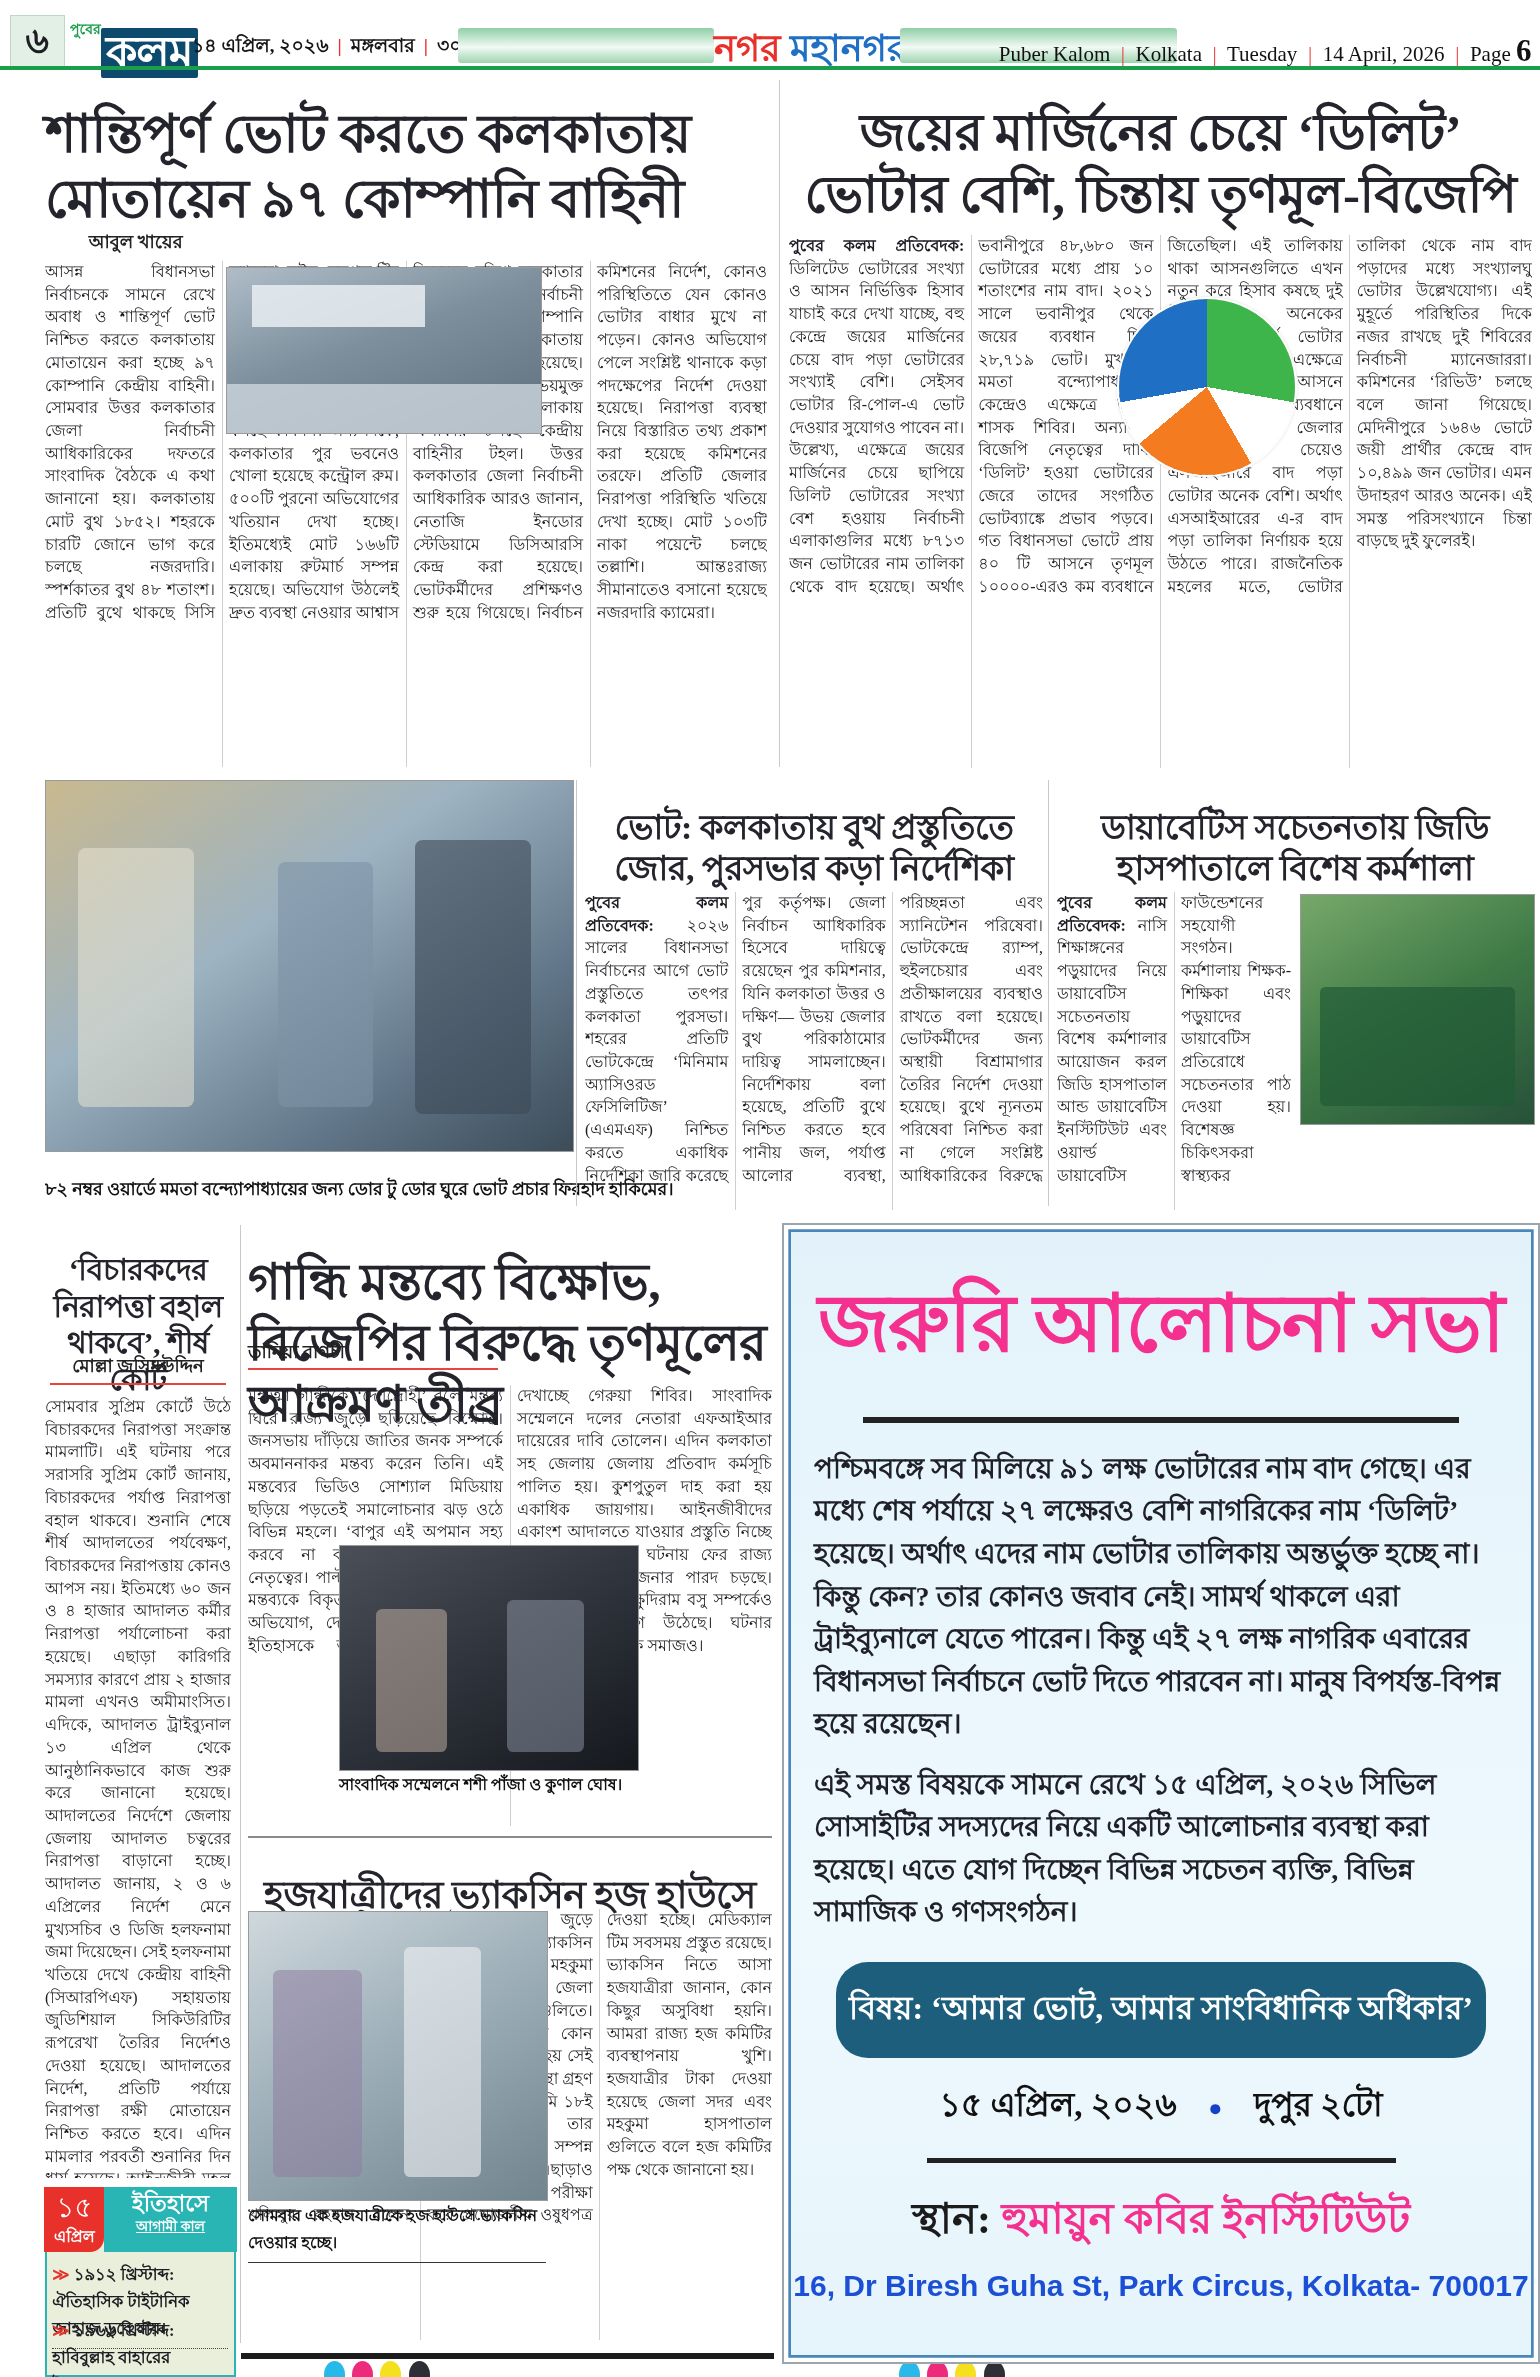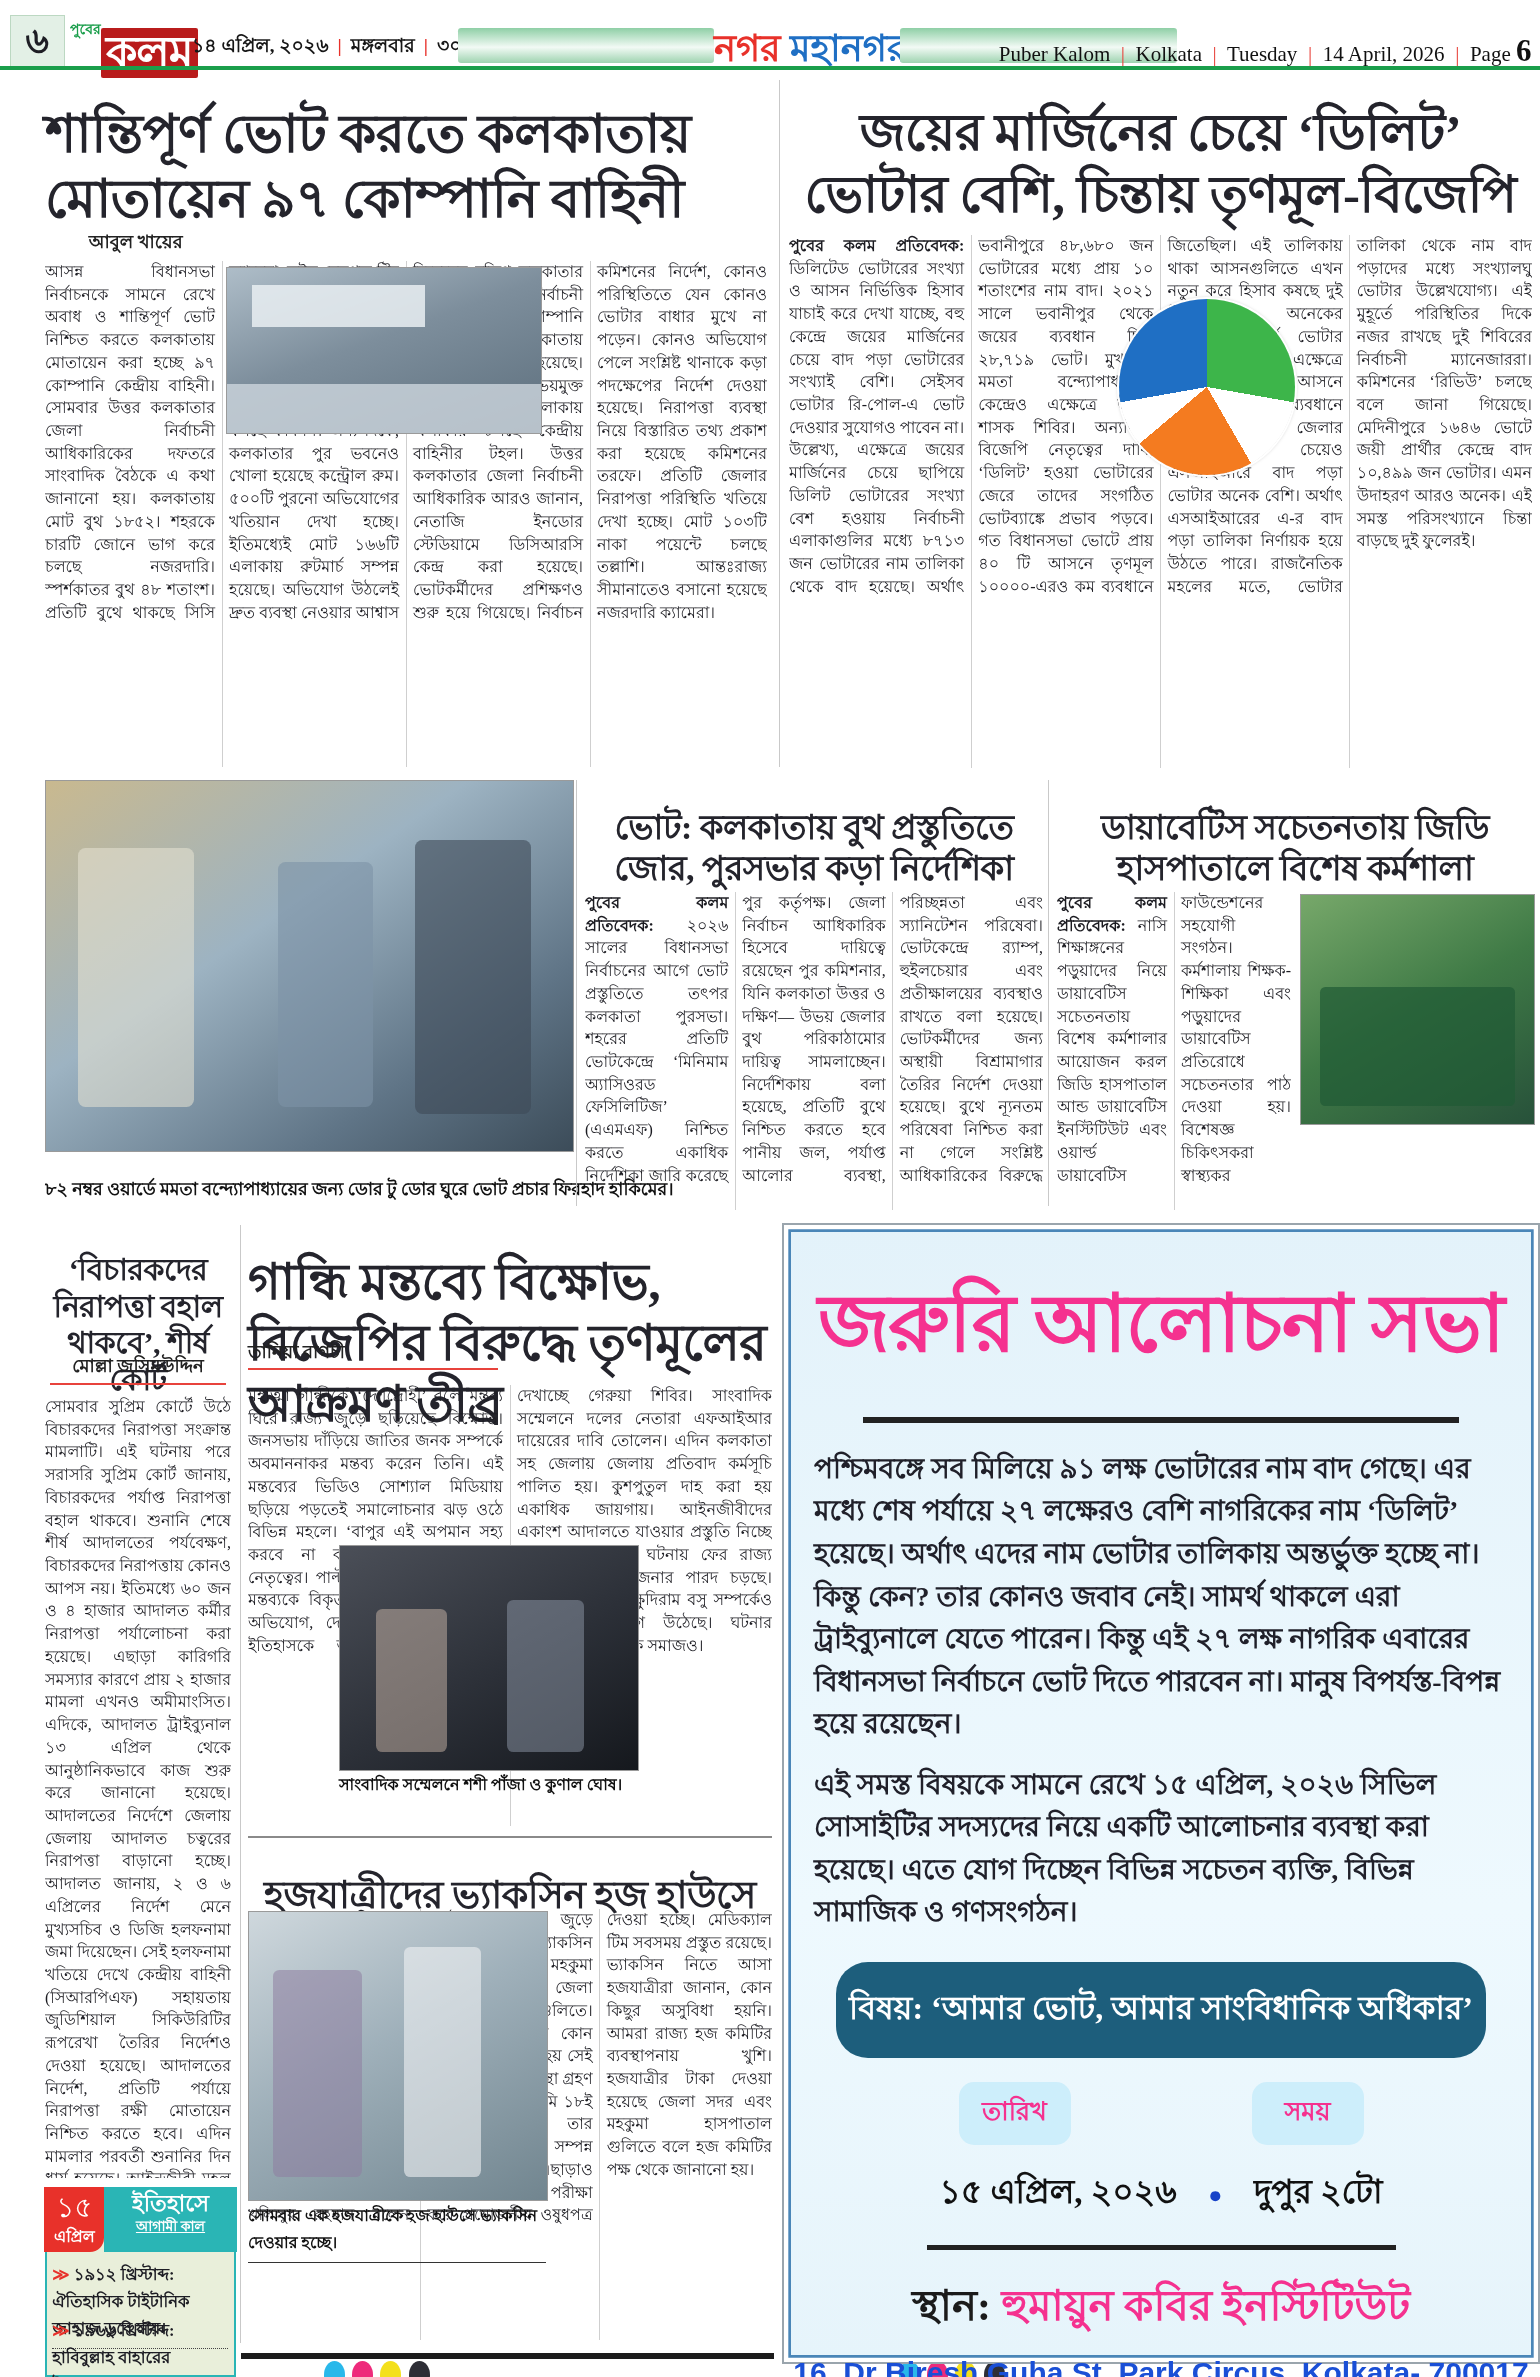--- a/index.html
+++ b/index.html
@@ -29,21 +29,21 @@
 </head>
 <body>
 
 <div class="page">
 
   <div class="abs" style="left:0;top:0;width:1540px;height:69px;">
     <div class="abs" style="left:9.6px;top:15px;width:53px;height:51px;background:#e3f0e6;border:0.5px solid #bcd8c2;text-align:center;">
       <span style="font-size:36px;font-weight:bold;line-height:51px;">৬</span>
     </div>
     <div class="abs" style="left:70px;top:18px;height:48px;">
-      <span style="color:#1a9e4b;font-weight:bold;font-size:14px;vertical-align:top;">পুবের</span><span style="font-size:45px;font-weight:bold;color:#0d0d0d;letter-spacing:-1.1px;background:#b91c1c;color:#fff;padding:0 5.3px;border-radius:2.1px;">কলম</span>
+      <span style="color:#1a9e4b;font-weight:bold;font-size:14px;vertical-align:top;">পুবের</span><span style="font-size:45px;font-weight:bold;color:#0d0d0d;letter-spacing:-1.1px;background:#0c4a6e;color:#fff;padding:0 5.3px;border-radius:2.1px;">কলম</span>
     </div>
     <div class="abs" style="left:192px;top:31px;font-size:19px;font-weight:bold;color:#161616;white-space:nowrap;">
       <span>১৪ এপ্রিল, ২০২৬</span>
       <span style="color:#e8312a;font-weight:bold;padding:0 4.3px;">|</span>
       <span>মঙ্গলবার</span>
       <span style="color:#e8312a;font-weight:bold;padding:0 4.3px;">|</span>
       <span>৩০ চৈত্র, ১৪৩২</span>
     </div>
     <div class="abs gradbar" style="left:458px;top:28px;width:256px;height:35px;border-radius:3.2px;"></div>
     <div class="abs center" style="left:714px;top:19px;width:176px;font-size:37px;font-weight:bold;white-space:nowrap;">
@@ -180,24 +180,20 @@
   <div class="abs dots" style="left:895px;top:2361px;">
     <span class="dot-c"></span><span class="dot-m"></span><span class="dot-y"></span><span class="dot-k"></span>
   </div>
 
   <div class="abs adbox" style="left:782px;top:1223px;width:754px;height:1137px;">
     <div class="center" style="margin-top:37px;font-size:80px;font-weight:bold;color:#f5318f;letter-spacing:-1.1px;">জরুরি আলোচনা সভা</div>
     <div style="width:596px;height:6.4px;background:#222;margin:21px auto 24.5px auto;"></div>
     <div style="margin:0 30px;font-size:28px;line-height:1.52;font-weight:bold;color:#20202a;">পশ্চিমবঙ্গে সব মিলিয়ে ৯১ লক্ষ ভোটারের নাম বাদ গেছে। এর মধ্যে শেষ পর্যায়ে ২৭ লক্ষেরও বেশি নাগরিকের নাম ‘ডিলিট’ হয়েছে। অর্থাৎ এদের নাম ভোটার তালিকায় অন্তর্ভুক্ত হচ্ছে না। কিন্তু কেন? তার কোনও জবাব নেই। সামর্থ থাকলে এরা ট্রাইব্যুনালে যেতে পারেন। কিন্তু এই ২৭ লক্ষ নাগরিক এবারের বিধানসভা নির্বাচনে ভোট দিতে পারবেন না। মানুষ বিপর্যস্ত-বিপন্ন হয়ে রয়েছেন।</div>
     <div style="margin:18px 30px 0 30px;font-size:28px;line-height:1.52;font-weight:bold;color:#20202a;">এই সমস্ত বিষয়কে সামনে রেখে ১৫ এপ্রিল, ২০২৬ সিভিল সোসাইটির সদস্যদের নিয়ে একটি আলোচনার ব্যবস্থা করা হয়েছে। এতে যোগ দিচ্ছেন বিভিন্ন সচেতন ব্যক্তি, বিভিন্ন সামাজিক ও গণসংগঠন।</div>
     <div class="center" style="margin:28px auto 0 auto;width:628px;background:#1d5e7c;color:#fff;font-size:32px;font-weight:bold;border-radius:32px;padding:21px 10.7px;">বিষয়: ‘আমার ভোট, আমার সাংবিধানিক অধিকার’</div>
-    <div style="margin-top:24.5px;display:flex;justify-content:center;gap:181px;">
-      <div class="pill" style="width:112px;font-size:25.6px;padding:9.6px 0;">তারিখ</div>
-      <div class="pill" style="width:112px;font-size:25.6px;padding:9.6px 0;">সময়</div>
-    </div>
     <div class="center" style="margin-top:21px;font-size:33px;font-weight:bold;color:#111;">
       <span>১৫ এপ্রিল, ২০২৬</span>
       <span style="color:#1642c8;font-size:23.4px;padding:0 23.4px;vertical-align:middle;">●</span>
       <span>দুপুর ২টো</span>
     </div>
     <div style="width:469px;height:4.8px;background:#222;margin:23.4px auto;"></div>
     <div class="center" style="font-size:42px;font-weight:bold;">
       <span style="color:#1b1b1b;">স্থান:</span>
       <span style="color:#f5318f;">হুমায়ুন কবির ইনস্টিটিউট</span>
     </div>

